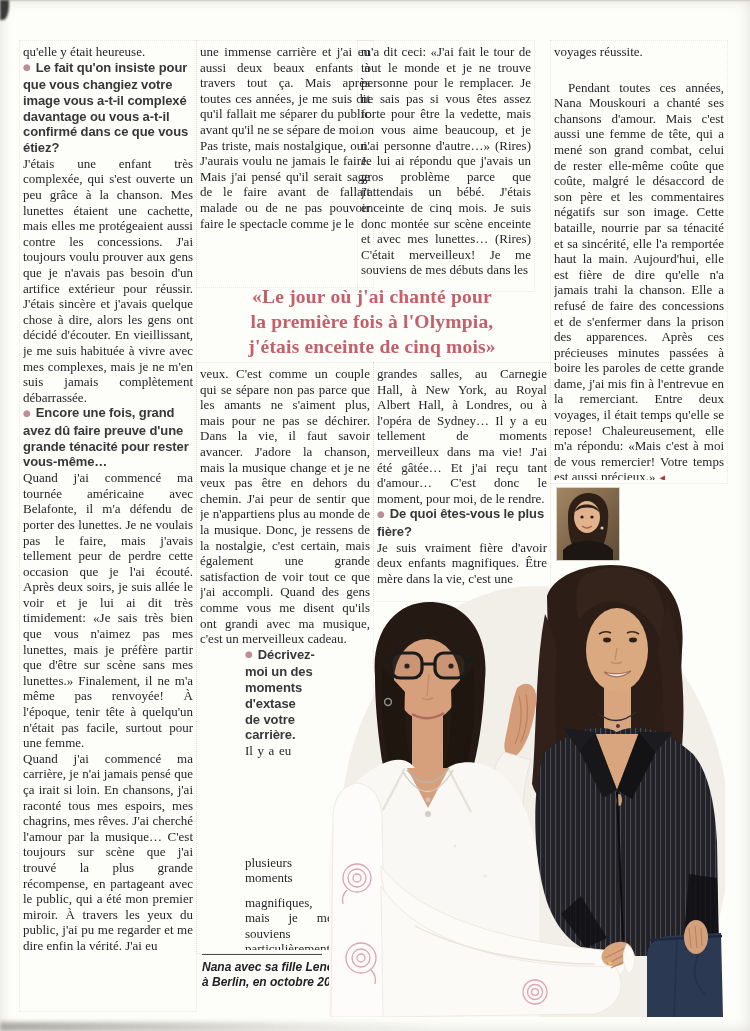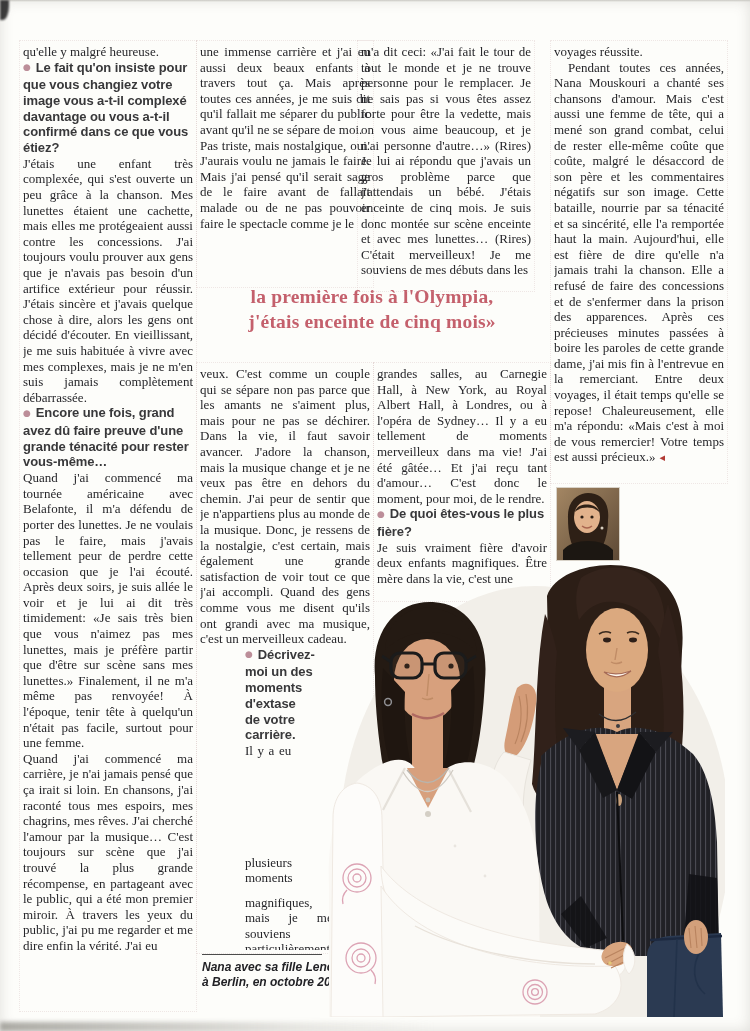--- a/index.html
+++ b/index.html
@@ -7,21 +7,21 @@
         box-shadow:inset 0 0 14px rgba(90,85,80,.18);font-family:"Liberation Serif",serif;}
   .edge-top{position:absolute;left:0;top:0;width:100%;height:2px;background:linear-gradient(to bottom,#c9c8c2,rgba(250,250,246,0));}
   .smudge-tl{position:absolute;left:0;top:0;width:9px;height:20px;background:#1b1b1b;border-radius:0 0 70% 0;filter:blur(1px);opacity:.85;}
   .smudge-bottom{position:absolute;left:0;bottom:0;width:58%;height:9px;filter:blur(2px);
         background:linear-gradient(to right,rgba(110,108,100,.55),rgba(180,178,170,.18) 70%,rgba(180,178,170,0));}
   .col{position:absolute;overflow:hidden;outline:1px dotted rgba(205,178,178,.28);outline-offset:3px;}
   .body{margin:0;font:13px/15.6px "Liberation Serif",serif;color:#26262a;text-align:justify;
         hyphens:auto;-webkit-hyphens:auto;}
   .q{margin:0;font:bold 13px/15.7px "Liberation Sans",sans-serif;color:#38383a;text-align:left;letter-spacing:-.1px;}
   .bullet{font-size:9px;color:#bc8e99;margin-right:5px;position:relative;top:-1.5px;font-family:"DejaVu Sans",sans-serif;}
-  .indent{text-indent:14px;}
+  .indent{text-indent:14px;margin-top:20px;}
   .pullquote{position:absolute;left:196px;top:284px;width:352px;text-align:center;
         font:bold 19.5px/25px "Liberation Serif",serif;color:#c4606c;letter-spacing:.2px;}
   .caption{position:absolute;left:202px;top:954px;width:160px;}
   .caption-rule{width:120px;border-top:1.5px solid #4c4c4c;margin:0 0 5px 0;}
   .caption-line{font:bold italic 12px/14.5px "Liberation Sans",sans-serif;color:#222226;}
   .byline{position:absolute;left:556px;top:487px;width:168px;height:80px;}
   .byline svg{position:absolute;left:0;top:0;border:1px solid #d8d2c8;background:#8a6f52;}
   .byline-text{position:absolute;left:68px;top:22px;font:bold 10.5px/13.5px "Liberation Sans",sans-serif;
         letter-spacing:1.2px;color:#3b3b3d;}
   .endmark{color:#b23b35;font-size:11px;margin-left:4px;font-family:"DejaVu Sans",sans-serif;}
@@ -32,34 +32,35 @@
 </style>
 </head>
 <body>
 
 <div class="page">
   <div class="edge-top"></div>
   <div class="smudge-tl"></div>
   <div class="smudge-bottom"></div>
 
   <div class="col" style="left:23px;top:44px;width:170px;height:964px;">
-    <p class="body">qu'elle y malgré heureuse.</p>
+    <p class="body">qu'elle y était heureuse.</p>
     <p class="q"><span class="bullet">●</span><span>Le fait qu'on insiste pour que vous changiez votre image vous a-t-il complexé davantage ou vous a-t-il confirmé dans ce que vous étiez?</span></p>
     <p class="body">J'étais une enfant très complexée, qui s'est ouverte un peu grâce à la chanson. Mes lunettes étaient une cachette, mais elles me protégeaient aussi contre les concessions. J'ai toujours voulu prouver aux gens que je n'avais pas besoin d'un artifice extérieur pour réussir. J'étais sincère et j'avais quelque chose à dire, alors les gens ont décidé d'écouter. En vieillissant, je me suis habituée à vivre avec mes complexes, mais je ne m'en suis jamais complètement débarrassée.</p>
     <p class="q"><span class="bullet">●</span><span>Encore une fois, grand avez dû faire preuve d'une grande ténacité pour rester vous-même…</span></p>
     <p class="body">Quand j'ai commencé ma tournée américaine avec Belafonte, il m'a défendu de porter des lunettes. Je ne voulais pas le faire, mais j'avais tellement peur de perdre cette occasion que je l'ai écouté. Après deux soirs, je suis allée le voir et je lui ai dit très timidement: «Je sais très bien que vous n'aimez pas mes lunettes, mais je préfère partir que d'être sur scène sans mes lunettes.» Finalement, il ne m'a même pas renvoyée! À l'époque, tenir tête à quelqu'un n'était pas facile, surtout pour une femme.</p>
     <p class="body">Quand j'ai commencé ma carrière, je n'ai jamais pensé que ça irait si loin. En chansons, j'ai raconté tous mes espoirs, mes chagrins, mes rêves. J'ai cherché l'amour par la musique… C'est toujours sur scène que j'ai trouvé la plus grande récompense, en partageant avec le public, qui a été mon premier miroir. À travers les yeux du public, j'ai pu me regarder et me dire enfin la vérité. J'ai eu</p>
   </div>
 
   <div class="col" style="left:200px;top:44px;width:170px;height:240px;">
     <p class="body">une immense carrière et j'ai eu aussi deux beaux enfants à travers tout ça. Mais après toutes ces années, je me suis dit qu'il fallait me séparer du public avant qu'il ne se sépare de moi.</p>
     <p class="body">Pas triste, mais nostalgique, oui. J'aurais voulu ne jamais le faire. Mais j'ai pensé qu'il serait sage de le faire avant de fallait malade ou de ne pas pouvoir faire le spectacle comme je le</p>
   </div>
 
   <div class="pullquote">
+    <div>«Le jour où j'ai chanté pour</div>
     <div>la première fois à l'Olympia,</div>
     <div>j'étais enceinte de cinq mois»</div>
   </div>
 
   <div class="col" style="left:200px;top:366px;width:170px;height:584px;">
     <p class="body">veux. C'est comme un couple qui se sépare non pas parce que les amants ne s'aiment plus, mais pour ne pas se déchirer. Dans la vie, il faut savoir avancer. J'adore la chanson, mais la musique change et je ne veux pas être en dehors du chemin. J'ai peur de sentir que je n'appartiens plus au monde de la musique. Donc, je ressens de la nostalgie, c'est certain, mais également une grande satisfaction de voir tout ce que j'ai accompli. Quand des gens comme vous me disent qu'ils ont grandi avec ma musique, c'est un merveilleux cadeau.</p>
     <div class="wrap">
       <div class="intrude"></div>
       <p class="q"><span class="bullet">●</span><span>Décrivez-moi un des moments d'extase de votre carrière.</span></p>
       <p class="body">Il y a eu plusieurs moments magnifiques, mais je me souviens particulièrement de la première fois où j'ai chanté à l'Olympia de Paris. C'était en 1967. Je faisais la première partie. Pendant trois semaines, je devais remplacer Gilbert Bécaud, qui était souffrant. Le gérant du spectacle m'a téléphoné et</p>

